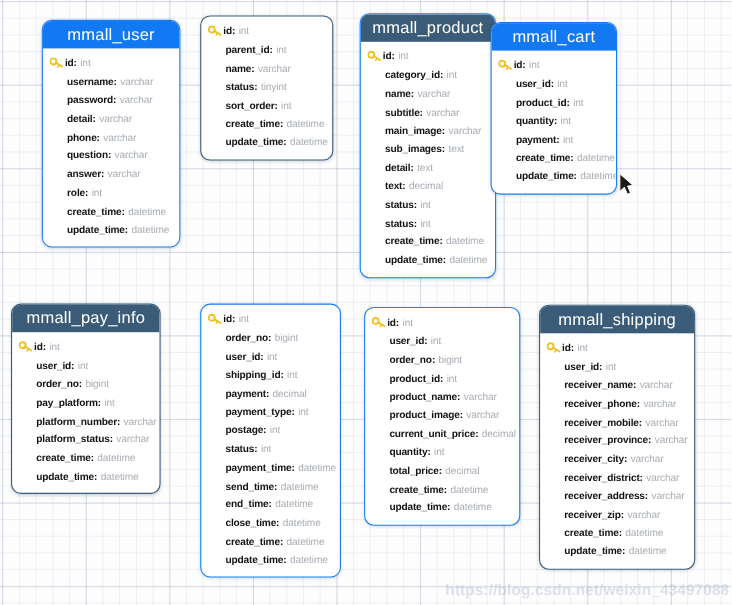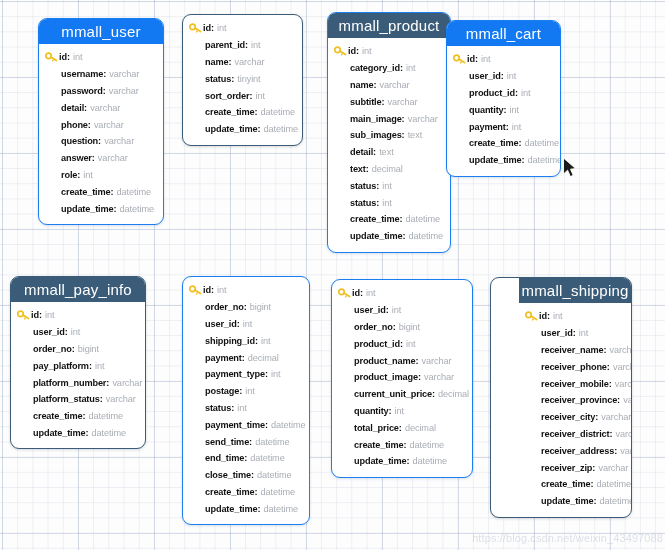--- a/index.html
+++ b/index.html
@@ -100,25 +100,26 @@
     margin-right: 1px;
   }
   .field-row.pk { padding-left: 6px; }
   .field-row.nonpk { padding-left: 22px; }
 
   
   #watermark {
     position: absolute;
     right: 2px;
     bottom: 6px;
-    font-size: 11px;
+    font-size: 14px;
     color: rgba(150,160,185,0.30);
     letter-spacing: 0.1px;
     white-space: nowrap;
     user-select: none;
+    font-weight: bold;
   }
 
   
   #cursor {
     position: absolute;
     left: 562px;
     top: 157px;
     width: 16px;
     height: 22px;
     pointer-events: none;
@@ -549,21 +550,21 @@
           <span class="field-sep">:</span>
           <span class="field-type">datetime</span>
         </div>
         <div class="field-row nonpk">
           <span class="field-name">update_time</span>
           <span class="field-sep">:</span>
           <span class="field-type">datetime</span>
         </div>
       </div>
     </div>
-    <div class="entity navy" style="left: 490px; top: 277px; width: 142px; padding-left: 28px;">
+    <div class="entity navy" style="left: 490px; top: 277px; width: 142px;">
       <div class="entity-header hdr-navy">mmall_shipping</div>
       <div class="entity-body">
         <div class="field-row pk">
           <span class="key-slot">
             <svg viewBox="0 0 16 12" width="13" height="10">
               <circle cx="4.3" cy="4.6" r="3.4" fill="none" stroke="#f0c020" stroke-width="2.1"></circle>
               <path d="M7.2 6.1 L14.2 10.4" stroke="#f0c020" stroke-width="2.1" stroke-linecap="round"></path>
               <path d="M10.2 9.4 L9.3 10.9" stroke="#f0c020" stroke-width="1.7" stroke-linecap="round"></path>
             </svg>
           </span>

